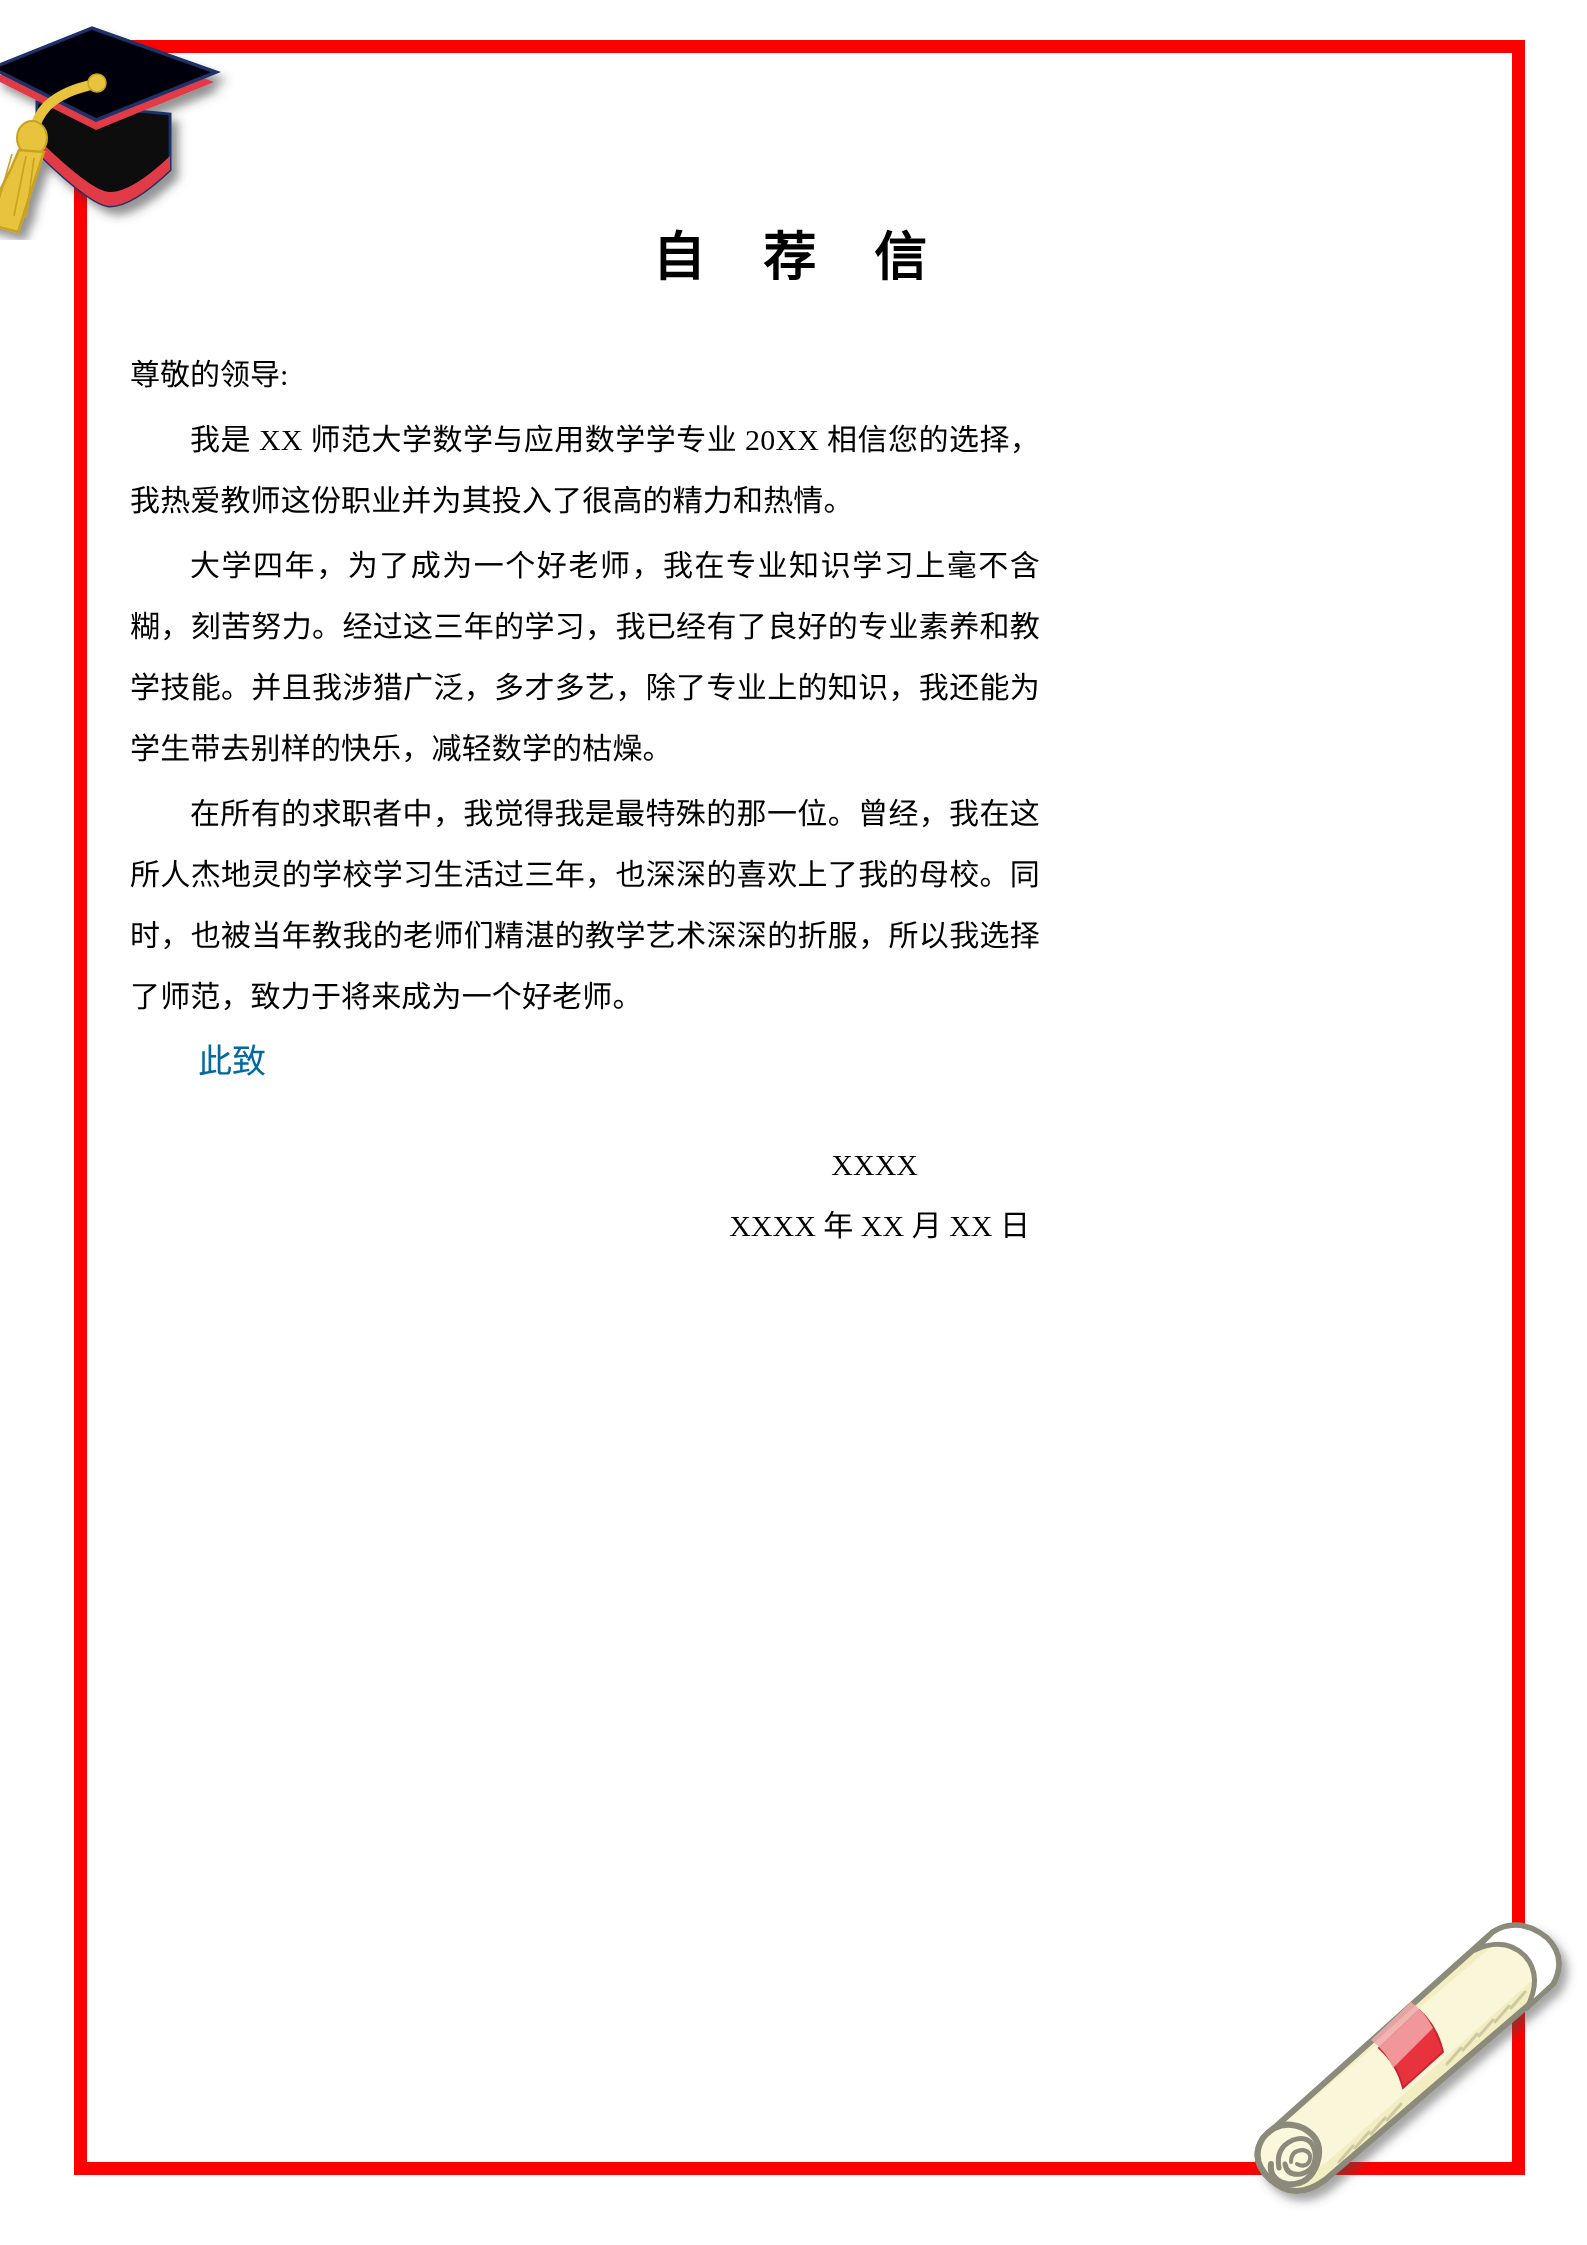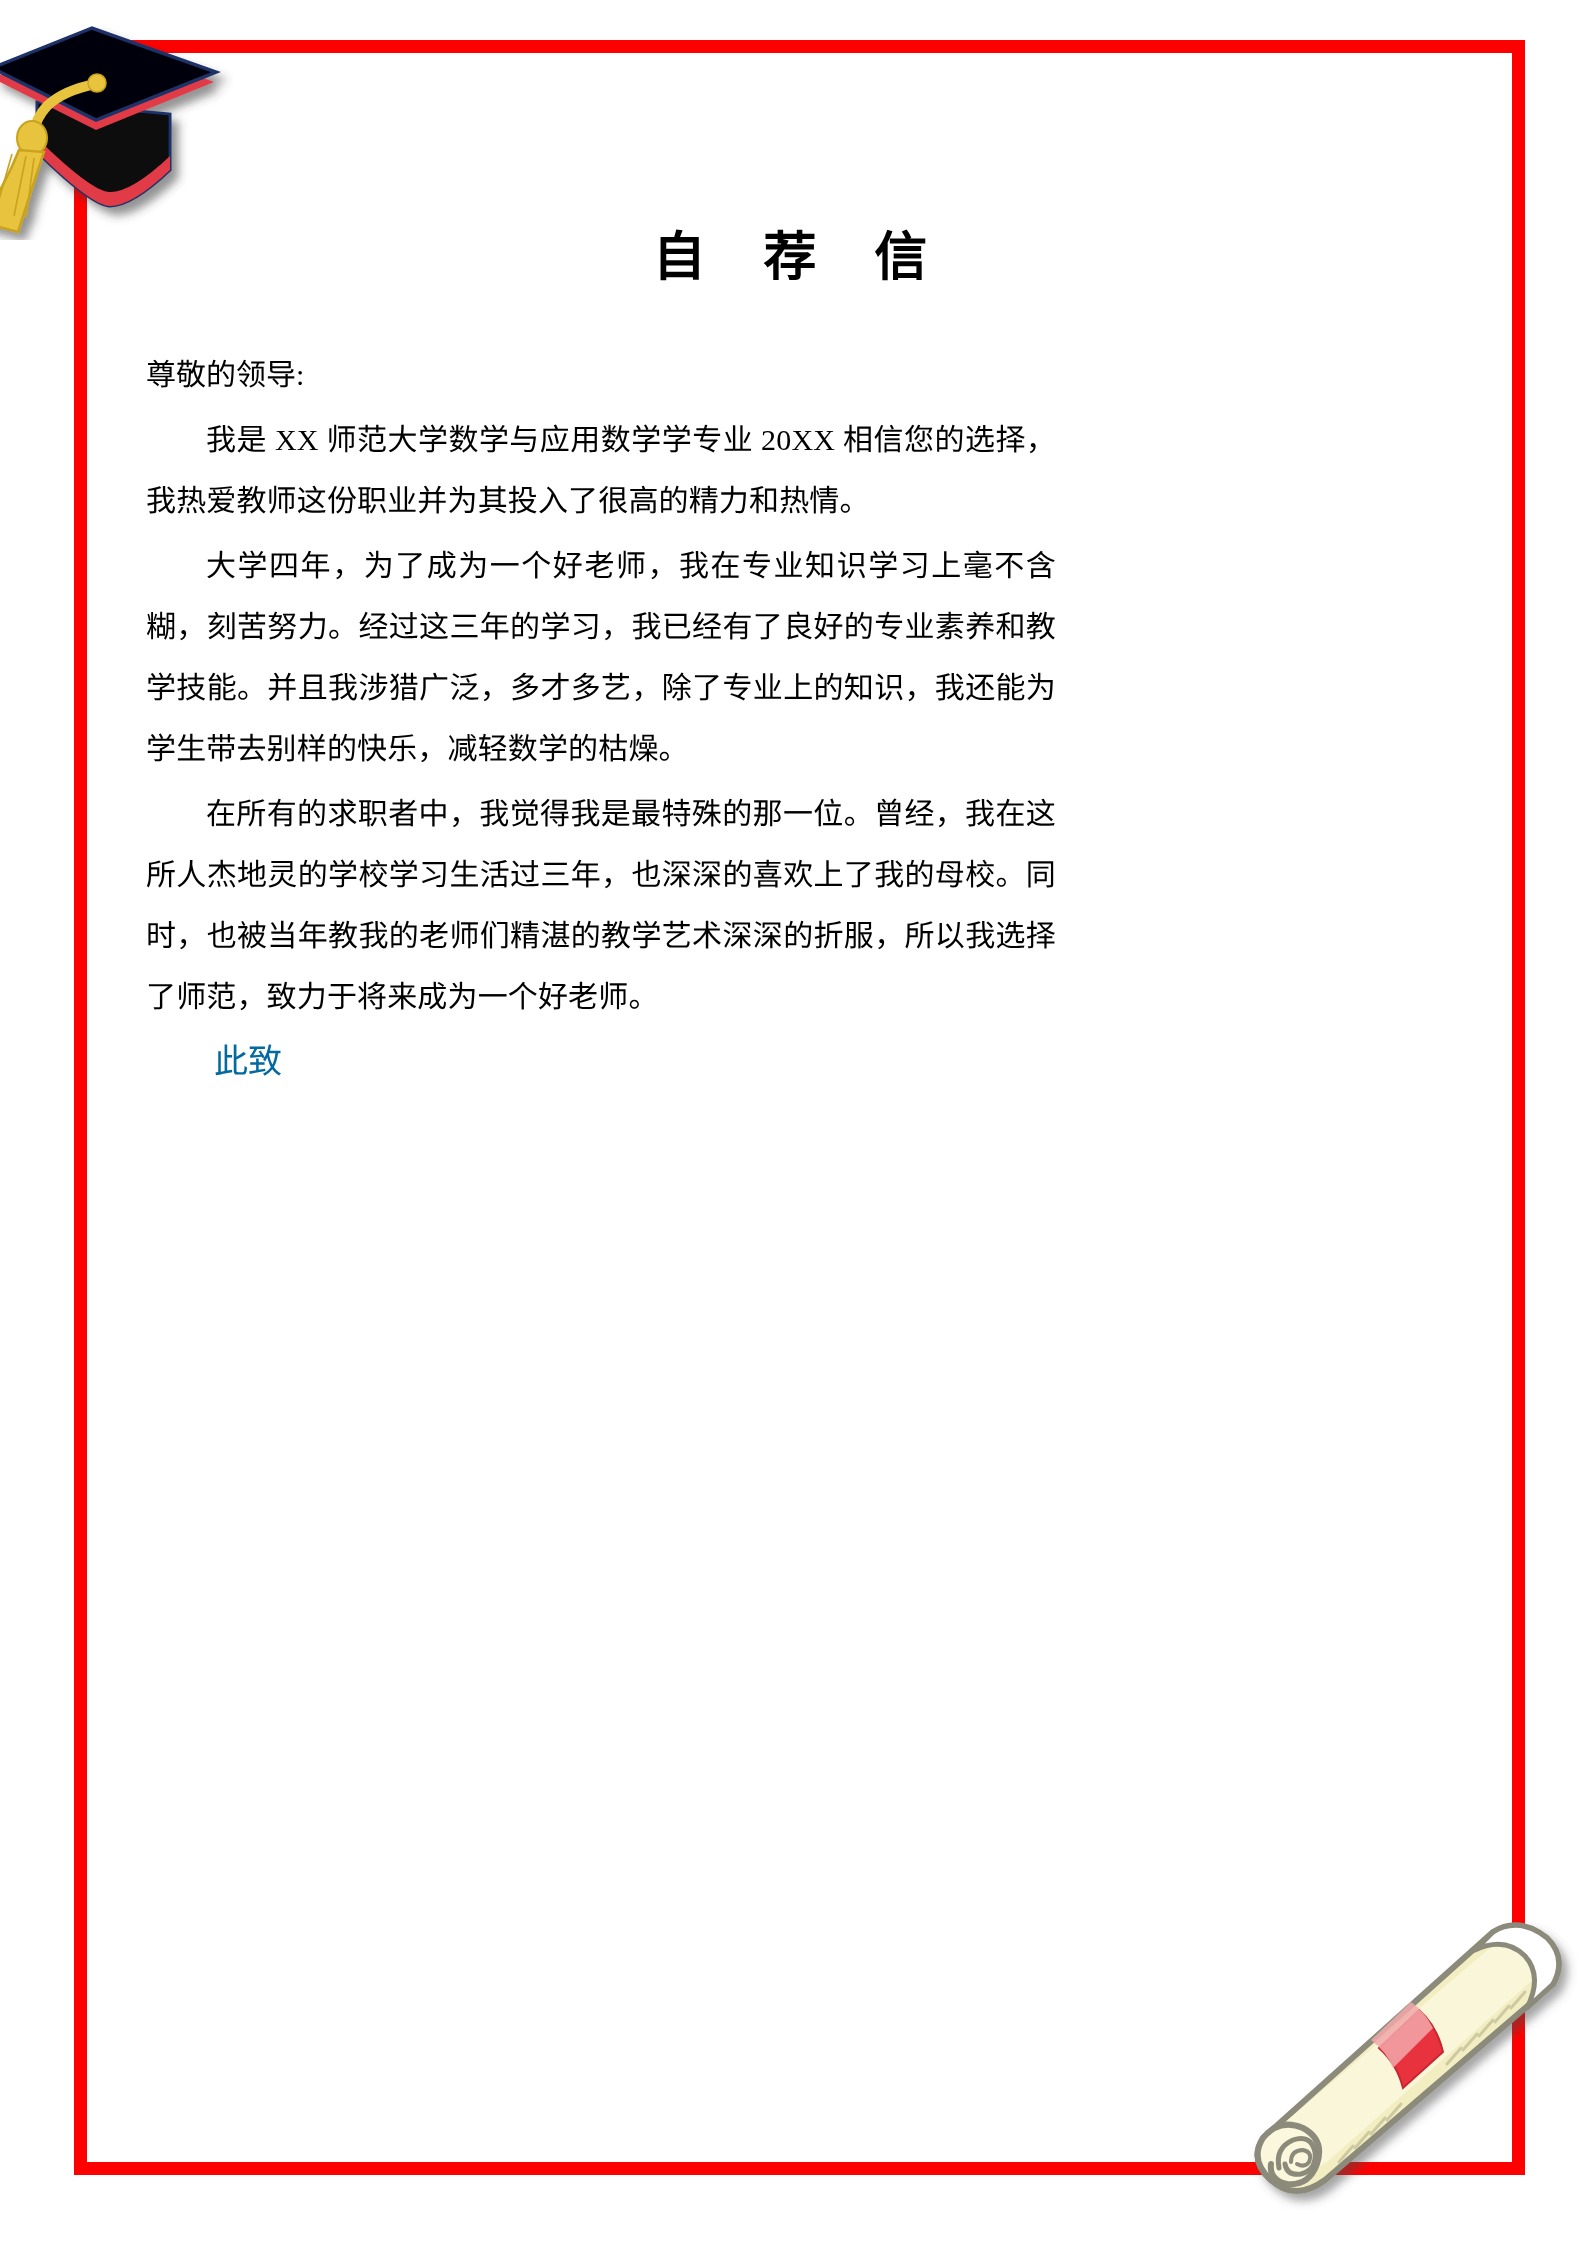--- a/index.html
+++ b/index.html
@@ -68,21 +68,21 @@
     text-indent: 0.42em;
     color: #000000;
     margin: 0 0 58px 0;
     padding-left: 60px;
     padding-right: 60px;
     line-height: 1.1;
   }
 
   .body-block {
     width: 910px;
-    margin-left: 16px;
+    margin-left: 0;
   }
 
   .para {
     font-size: 30px;
     line-height: 61px;
     color: #000000;
     margin: 0 0 4px 0;
     text-align: justify;
     text-justify: inter-ideograph;
     letter-spacing: 0.005em;
@@ -165,20 +165,24 @@
 
     <div class="body-block">
       <p class="salutation">尊敬的领导:</p>
       <p class="para indent">我是 XX 师范大学数学与应用数学学专业 20XX 相信您的选择，我热爱教师这份职业并为其投入了很高的精力和热情。</p>
       <p class="para indent">大学四年，为了成为一个好老师，我在专业知识学习上毫不含糊，刻苦努力。经过这三年的学习，我已经有了良好的专业素养和教学技能。并且我涉猎广泛，多才多艺，除了专业上的知识，我还能为学生带去别样的快乐，减轻数学的枯燥。</p>
       <p class="para indent">在所有的求职者中，我觉得我是最特殊的那一位。曾经，我在这所人杰地灵的学校学习生活过三年，也深深的喜欢上了我的母校。同时，也被当年教我的老师们精湛的教学艺术深深的折服，所以我选择了师范，致力于将来成为一个好老师。</p>
 
       <p class="closing-line indent">此致</p>
     </div>
 
+    <div class="sign-block">
+      <div class="sign-name">XXXX</div>
+      <div class="sign-date">XXXX 年 XX 月 XX 日</div>
+    </div>
   </div>
 
   <div id="diploma">
     <svg viewBox="0 0 410 335" xmlns="http://www.w3.org/2000/svg">
       <defs>
         <filter id="scrollshadow" x="-25%" y="-25%" width="160%" height="160%">
           <feDropShadow dx="6" dy="7" stdDeviation="5" flood-color="#4a4a4a" flood-opacity="0.5"></feDropShadow>
         </filter>
       </defs>
       <g filter="url(#scrollshadow)">

